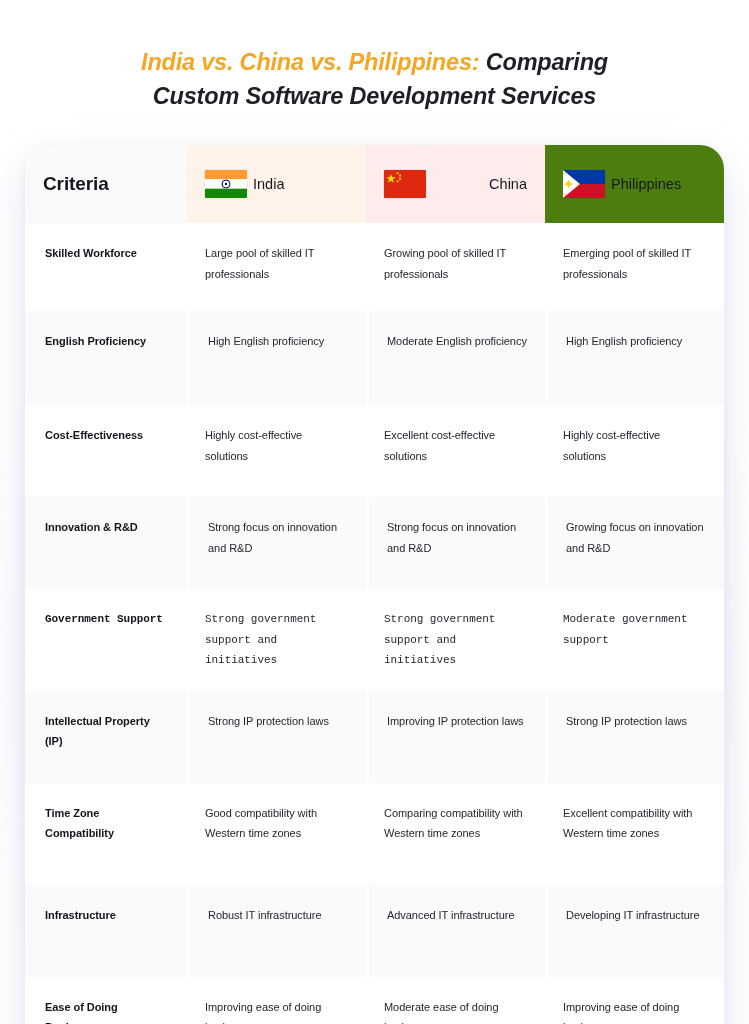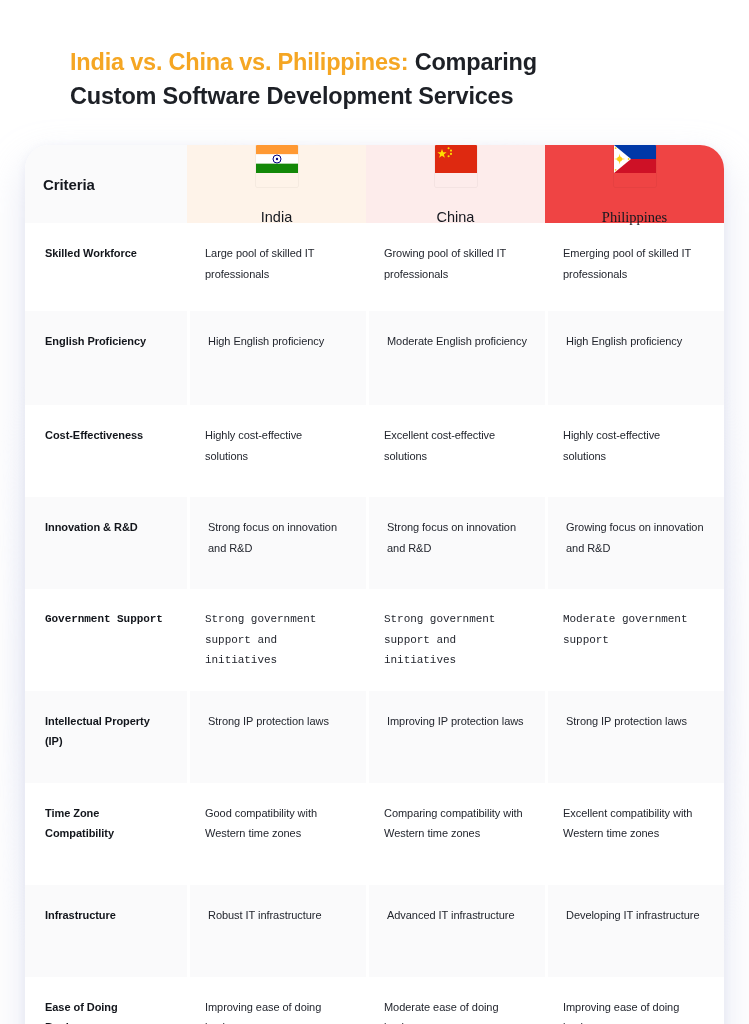--- a/index.html
+++ b/index.html
@@ -31,22 +31,23 @@
     background: radial-gradient(ellipse at 50% 60%, rgba(226,228,243,0.95) 0%, rgba(235,237,248,0.6) 55%, rgba(255,255,255,0) 78%);
     filter: blur(6px);
     pointer-events: none;
   }
 
   
   .title-wrap {
     position: absolute;
     left: 0; top: 45px;
     width: 749px;
-    text-align: left;
+    text-align: center;
     padding: 0 70px;
+    font-style: italic;
   }
   .title-line {
     font-size: 23.5px;
     line-height: 34px;
     font-weight: bold;
     color: #1d2026;
     letter-spacing: -0.2px;
   }
   .title-accent { color: #f2aráz; }
   .title-accent { color: #f5a623; }
@@ -79,28 +80,27 @@
     height: 78px;
   }
   .th-inner {
     height: 78px;
     display: flex;
     align-items: center;
     padding: 0 18px;
   }
   .th-criteria .th-inner {
     background: #fafafb;
-    font-size: 15px;
+    font-size: 19px;
     font-weight: bold;
     color: #15181f;
     letter-spacing: -0.1px;
   }
   .th-country .th-inner {
-    gap: 22px;
-    flex-direction: column;
+    gap: 6px;
   }
   .th-india   .th-inner { background: #fef3e9; }
   .th-china   .th-inner { background: #fdeceb; }
   .th-phil    .th-inner { background: #ffffff; }
 
   .country-name {
     font-size: 14.5px;
     font-weight: 400;
     color: #15181f;
     white-space: nowrap;
@@ -211,21 +211,21 @@
                     <circle cx="16" cy="8.9" r="1.05"></circle>
                     <circle cx="13.6" cy="11.2" r="1.05"></circle>
                   </g>
                 </svg>
               </span>
               <span class="country-name">China</span>
             </div>
           </th>
 
           <th class="th-country th-phil">
-            <div class="th-inner" style="background: #ef4444; font-family: Liberation Serif, serif;">
+            <div class="th-inner" style="background: #4d7c0f;">
               <span class="flag">
                 <svg viewBox="0 0 42 28" width="42" height="28" aria-hidden="true">
                   <rect x="0" y="0" width="42" height="14" fill="#0038A8"></rect>
                   <rect x="0" y="14" width="42" height="14" fill="#CE1126"></rect>
                   <polygon points="0,0 0,28 17,14" fill="#FFFFFF"></polygon>
                   <g fill="#FCD116">
                     <circle cx="5.6" cy="14" r="2.5"></circle>
                     <polygon points="5.6,8.4 6.4,12.4 4.8,12.4"></polygon>
                     <polygon points="5.6,19.6 6.4,15.6 4.8,15.6"></polygon>
                     <polygon points="0,14 4,13.2 4,14.8"></polygon>

